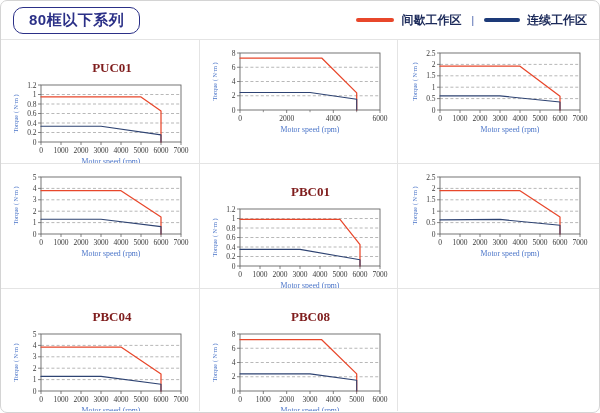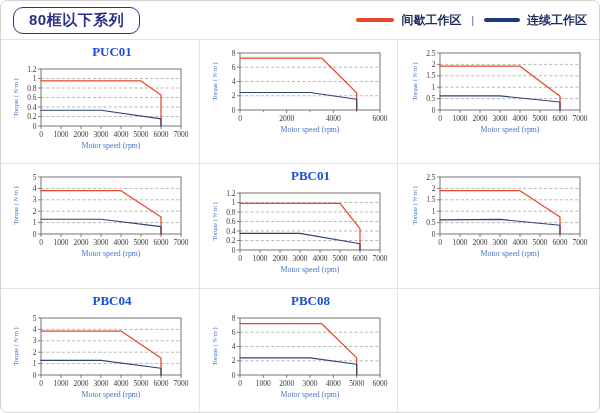--- a/index.html
+++ b/index.html
@@ -25,21 +25,21 @@
   .grid{
     display:grid;grid-template-columns:199px 198px 201px;
     grid-template-rows:124px 125px 122px;
   }
   .cell{box-sizing:border-box;border-right:1px solid #e4e4e4;border-bottom:1px solid #e4e4e4;
     padding-top:4px;overflow:hidden;}
   .cell:nth-child(3n){border-right:none;}
   .cell:nth-child(n+7){border-bottom:none;}
   .chart-title{
     text-align:center;padding-left:24px;font-family:"Liberation Serif","DejaVu Serif",serif;
-    font-weight:bold;font-size:13px;color:#1d4ed8;height:16px;line-height:16px;
+    font-weight:bold;font-size:13px;color:#7f1d1d;height:16px;line-height:16px;margin-top:16px;
   }
   .title-cursor{
     display:inline-block;width:1.5px;height:13px;background:#1d2433;
     vertical-align:middle;margin-right:1px;
   }
   svg.plot{display:block;margin:0 auto;}
   svg.plot text{font-family:"Liberation Serif","DejaVu Serif",serif;}
 </style>
 </head>
 <body>

